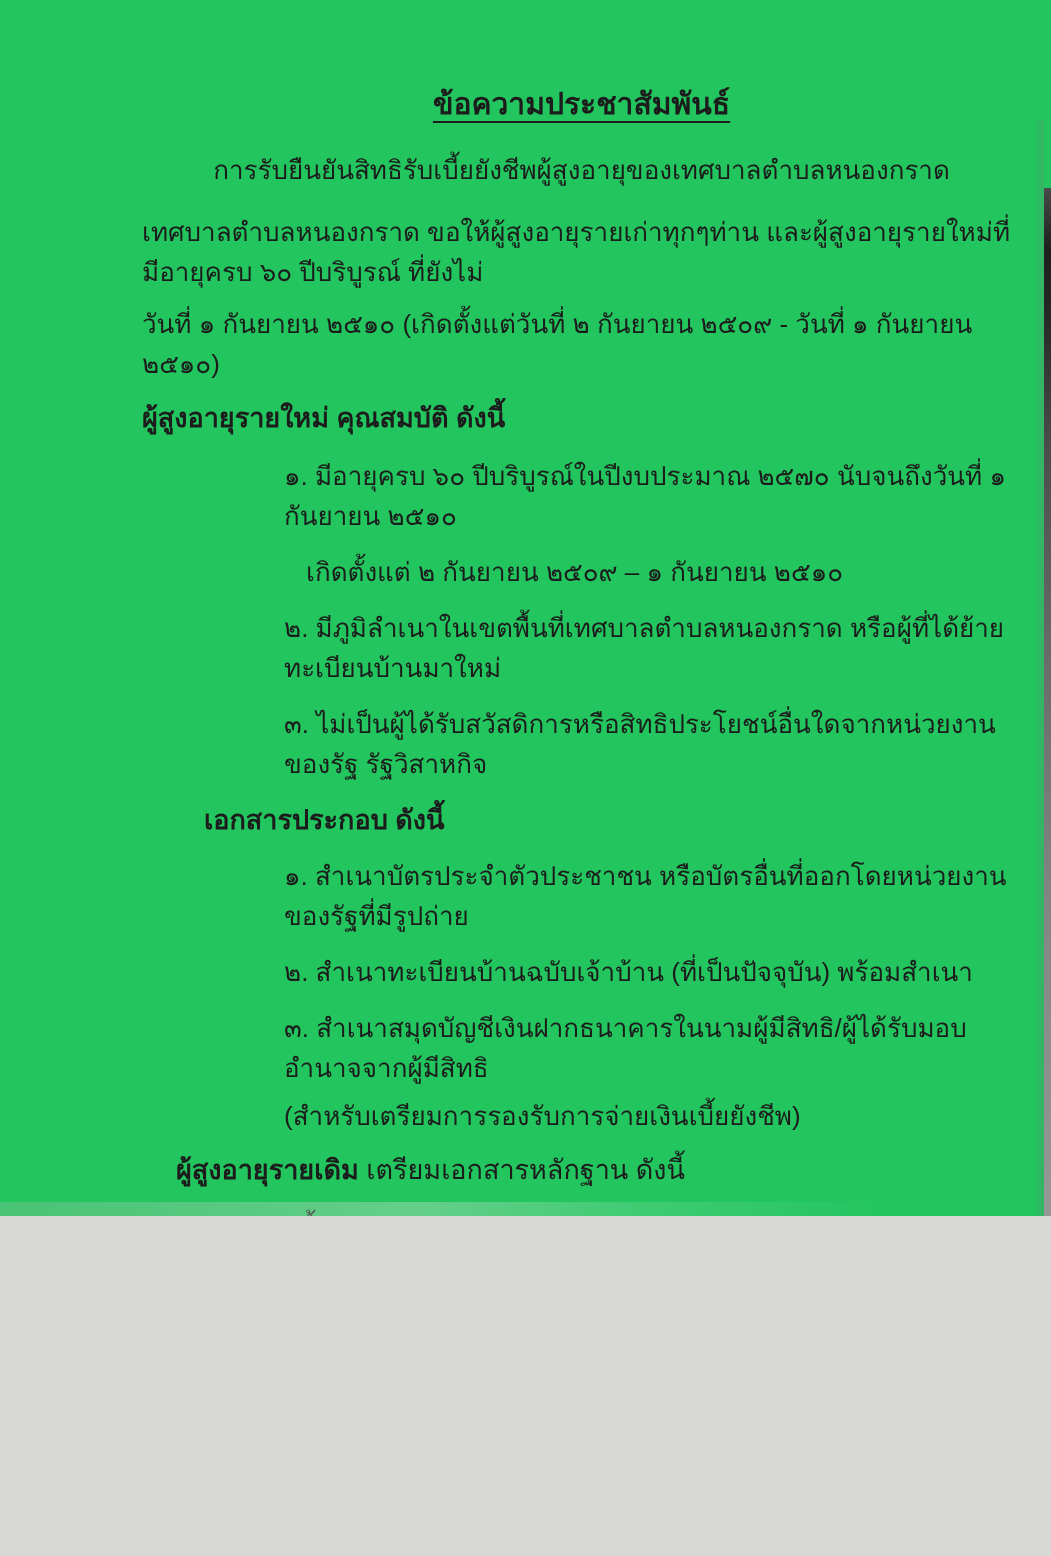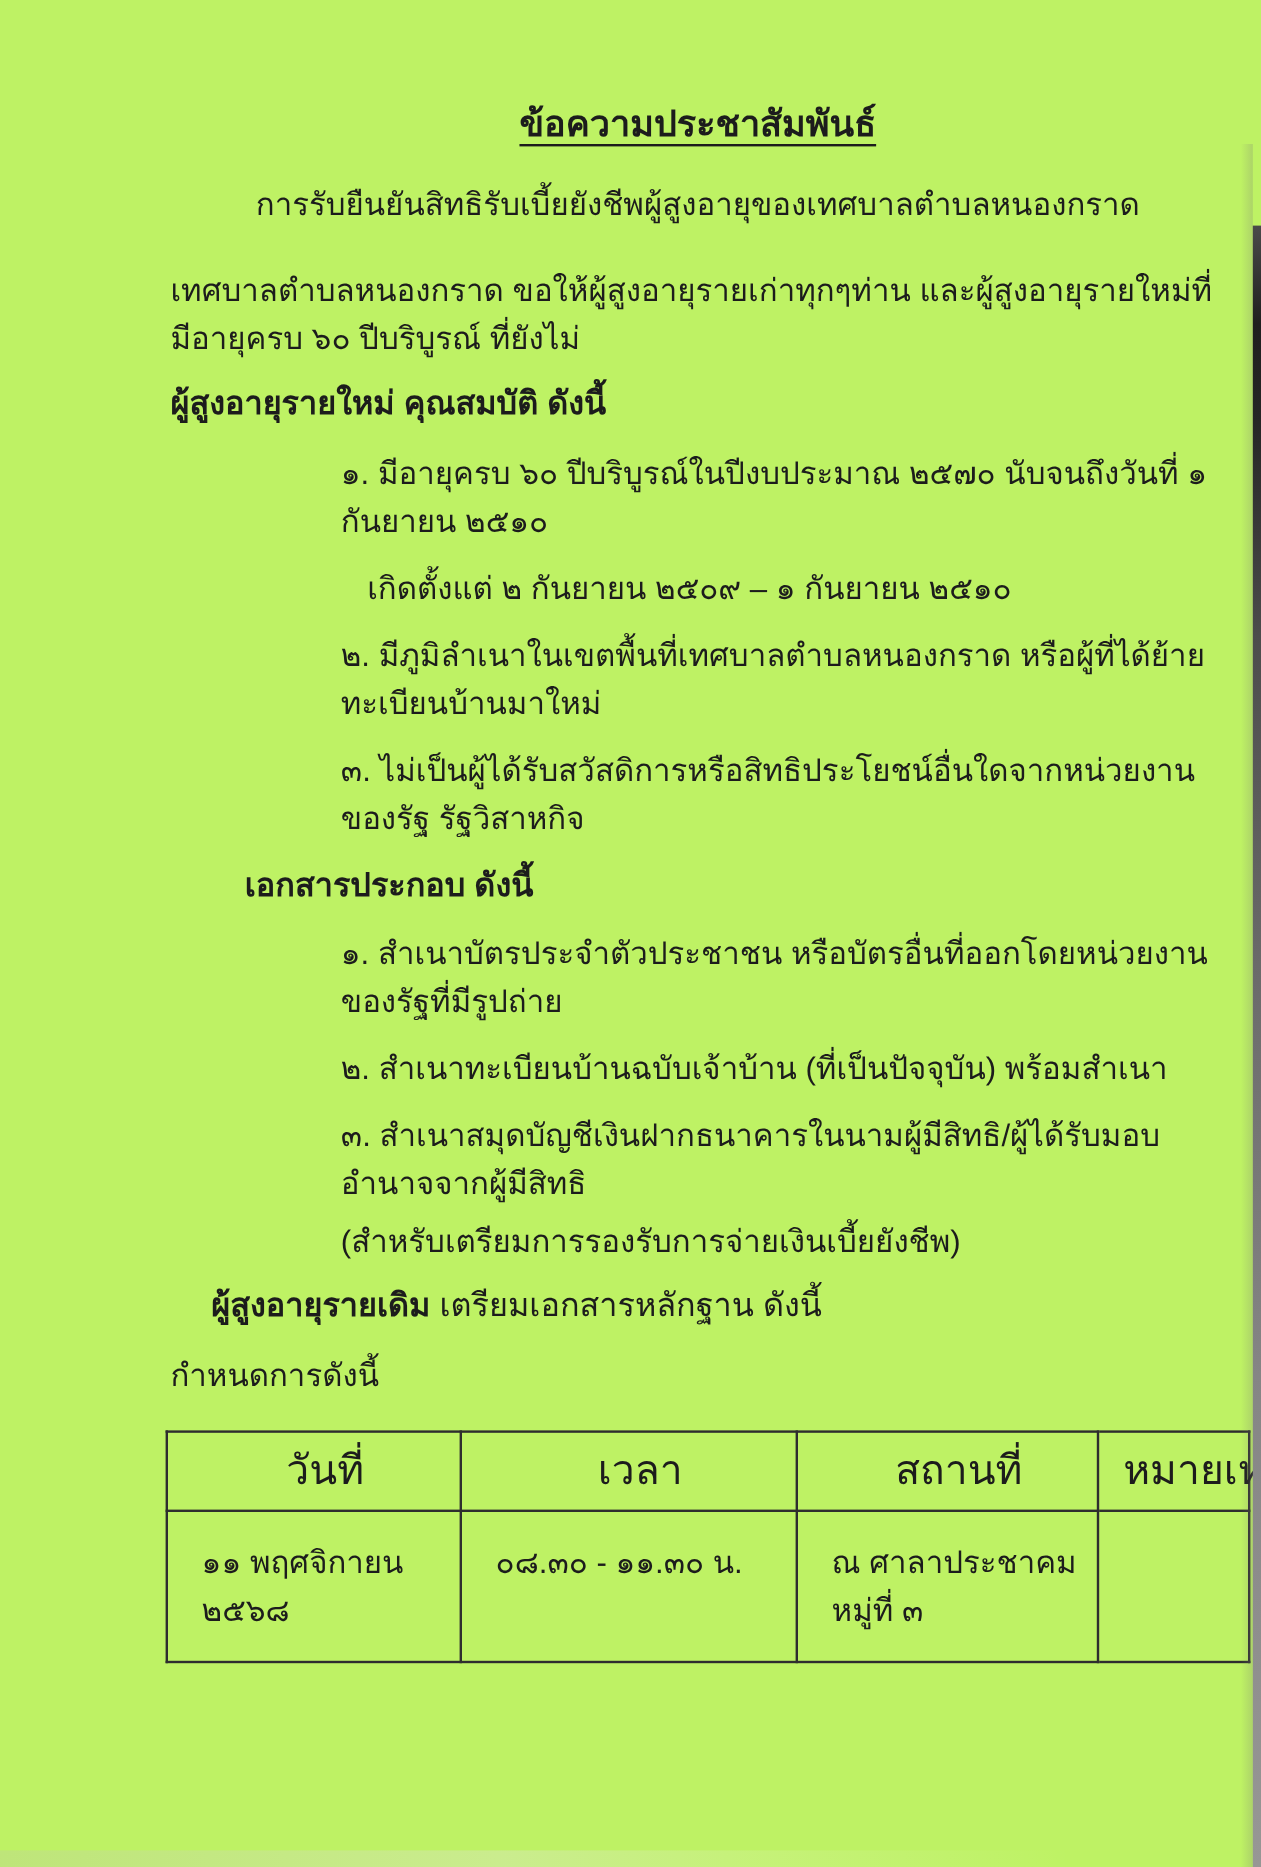--- a/index.html
+++ b/index.html
@@ -3,23 +3,23 @@
 <meta charset="utf-8">
 <style>
   html,body{margin:0;padding:0;}
   body{
     background:#d8d8d6;
     font-family:"Liberation Sans","DejaVu Sans",sans-serif;
   }
   .page{
     position:relative;
     width:1051px;
-    height:1556px;
+    height:1216px;
     margin:0 auto;
-    background:#bef264;
+    background:#22c55e;
     color:#1c1c1c;
     overflow:hidden;
   }
   .content{
     position:relative;
     padding:84px 30px 0 142px;
     font-size:26px;
     line-height:40px;
   }
   .title{
@@ -29,21 +29,21 @@
     text-decoration:underline;
     text-underline-offset:7px;
     text-decoration-thickness:2px;
     margin:0;
   }
   .subtitle{
     text-align:center;
     margin-top:26px;
   }
   .line{margin-top:12px;}
-  .line.first{margin-top:32px;}
+  .line.first{margin-top:22px;}
   .bold{font-weight:bold;}
   .sec-heading{margin-top:14px;font-weight:bold;font-size:27px;}
   .item{margin-top:16px;padding-left:142px;}
   .item.gap{margin-top:18px;}
   .item-cont{margin-top:16px;padding-left:164px;}
   .doc-heading{margin-top:16px;padding-left:62px;font-weight:bold;font-size:27px;}
   .note-line{margin-top:8px;padding-left:142px;}
   .existing-heading{margin-top:14px;font-size:27px;margin-left:34px;}
   .existing-line{margin-top:14px;padding-left:120px;}
   .schedule-heading{margin-top:18px;}
@@ -100,20 +100,21 @@
 <body>
 
 <div class="page">
   <div class="content">
 
     <h1 class="title">ข้อความประชาสัมพันธ์</h1>
 
     <div class="subtitle">การรับยืนยันสิทธิรับเบี้ยยังชีพผู้สูงอายุของเทศบาลตำบลหนองกราด</div>
 
     <div class="line first">เทศบาลตำบลหนองกราด  ขอให้ผู้สูงอายุรายเก่าทุกๆท่าน และผู้สูงอายุรายใหม่ที่มีอายุครบ  ๖๐ ปีบริบูรณ์  ที่ยังไม่</div>
+    <div class="line">วันที่ ๑ กันยายน ๒๕๑๐ (เกิดตั้งแต่วันที่ ๒ กันยายน ๒๕๐๙ - วันที่ ๑ กันยายน ๒๕๑๐)</div>
 
     <div class="sec-heading">ผู้สูงอายุรายใหม่ คุณสมบัติ ดังนี้</div>
 
     <div class="item gap">๑. มีอายุครบ ๖๐ ปีบริบูรณ์ในปีงบประมาณ ๒๕๗๐ นับจนถึงวันที่ ๑ กันยายน ๒๕๑๐</div>
     <div class="item-cont">เกิดตั้งแต่  ๒ กันยายน ๒๕๐๙ – ๑ กันยายน ๒๕๑๐</div>
     <div class="item">๒. มีภูมิลำเนาในเขตพื้นที่เทศบาลตำบลหนองกราด หรือผู้ที่ได้ย้ายทะเบียนบ้านมาใหม่</div>
     <div class="item">๓. ไม่เป็นผู้ได้รับสวัสดิการหรือสิทธิประโยชน์อื่นใดจากหน่วยงานของรัฐ  รัฐวิสาหกิจ</div>
 
     <div class="doc-heading">เอกสารประกอบ ดังนี้</div>
 

